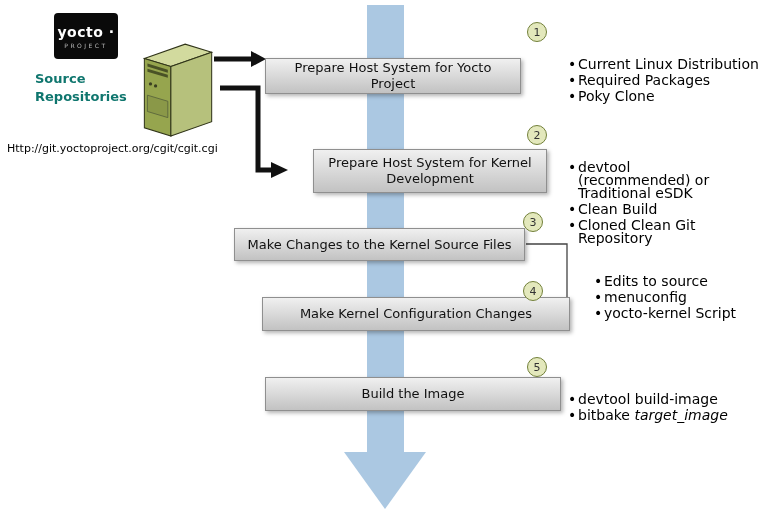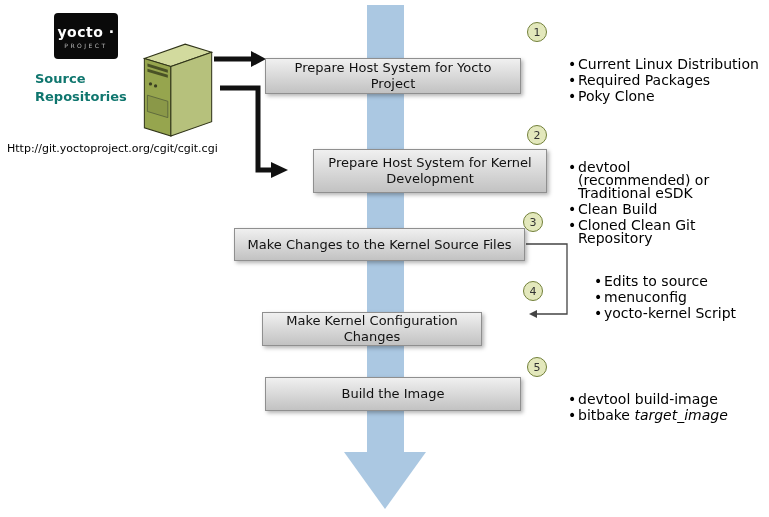--- a/index.html
+++ b/index.html
@@ -28,22 +28,22 @@
 
   .overlay { position:absolute; left:0; top:0; width:769px; height:517px; pointer-events:none; }
 
   
   .step { position:absolute; background:linear-gradient(#f0f0f0,#c2c2c2); border:1px solid #8f8f8f;
           box-shadow:2px 2px 4px rgba(0,0,0,0.3); display:flex; align-items:center;
           justify-content:center; text-align:center; font-size:13px; color:#111; line-height:16px; padding:2px 8px; }
   .box1{ left:265px; top:42px;  width:256px; height:36px;margin-top:16px; }
   .box2{ left:291px; top:149px; width:234px; height:44px;margin-left:22px; }
   .box3{ left:234px; top:228px; width:291px; height:33px; }
-  .box4{ left:262px; top:312px; width:220px; height:34px; }
-  .box5{ left:265px; top:377px; width:256px; height:34px; }
+  .box4{ left:262px; top:297px; width:308px; height:34px; }
+  .box5{ left:265px; top:377px; width:296px; height:34px; }
 
   
   .circle { position:absolute; width:20px; height:20px; border-radius:50%; background:#e3e8bc;
             border:1px solid #72803a; font-size:11px; color:#333; display:flex;
             align-items:center; justify-content:center; }
   .c1{ left:527px; top:22px; } .c2{ left:527px; top:125px; } .c3{ left:523px; top:212px; }
   .c4{ left:523px; top:281px; } .c5{ left:527px; top:357px; }
 
   
   .bullets { position:absolute; margin:16px; padding:0; list-style:none; font-size:14px; color:#000; }

